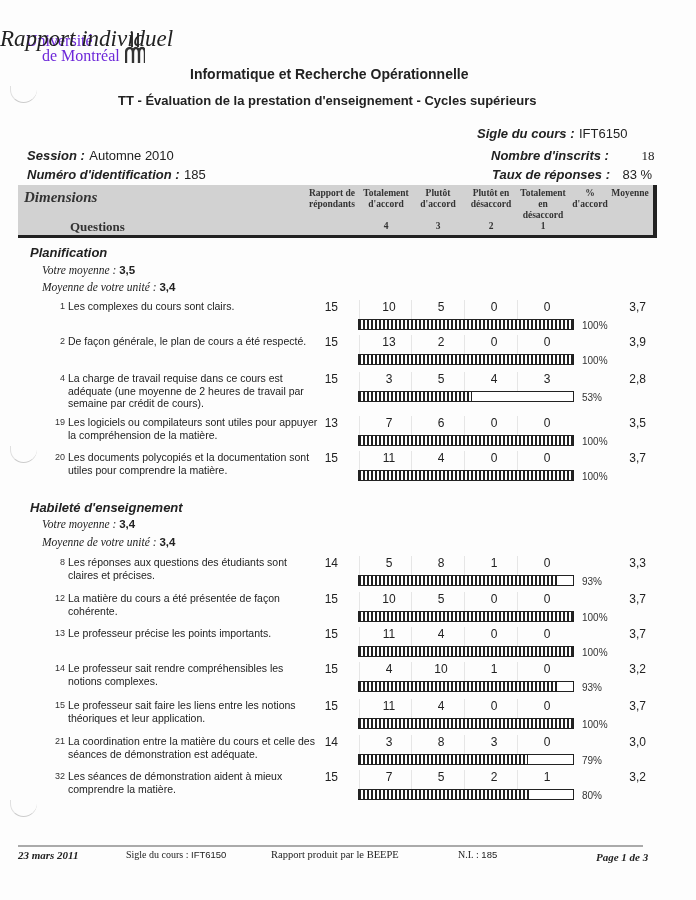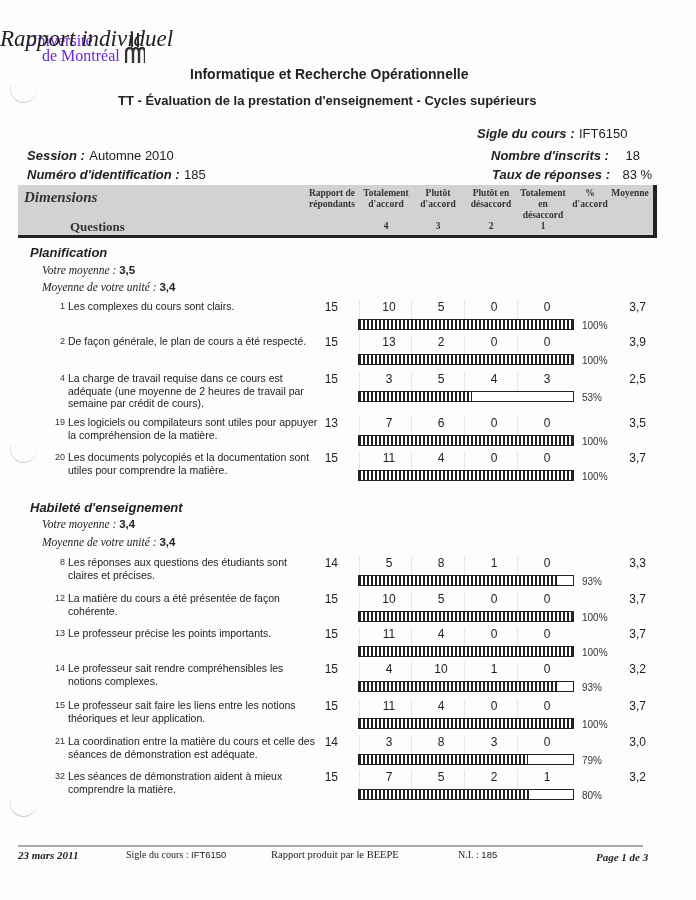--- a/index.html
+++ b/index.html
@@ -62,21 +62,21 @@
 <div class="abs" style="left:477px;top:124px;">
   <span class="meta-label">Sigle du cours :</span>
   <span class="meta-val">IFT6150</span>
 </div>
 <div class="abs" style="left:27px;top:146px;">
   <span class="meta-label">Session :</span>
   <span class="meta-val">Automne 2010</span>
 </div>
 <div class="abs" style="left:491px;top:146px;">
   <span class="meta-label">Nombre d'inscrits :</span>
-  <span class="meta-val" style="margin-left:12px;">18</span>
+  <span class="meta-val" style="margin-left:28px;font-family:Liberation Serif, serif;">18</span>
 </div>
 <div class="abs" style="left:27px;top:165px;">
   <span class="meta-label">Numéro d'identification :</span>
   <span class="meta-val">185</span>
 </div>
 <div class="abs" style="left:492px;top:165px;">
   <span class="meta-label">Taux de réponses :</span>
   <span class="meta-val" style="margin-left:8px;">83 %</span>
 </div>
 
@@ -147,21 +147,21 @@
       <span class="text">La charge de travail requise dans ce cours est adéquate (une moyenne de 2 heures de travail par semaine par crédit de cours).</span>
       <span class="resp">15</span>
       <span class="vsep" style="left:305px"></span>
       <span class="vsep" style="left:357px"></span>
       <span class="vsep" style="left:410px"></span>
       <span class="vsep" style="left:463px"></span>
       <span class="cnt" style="left:320px">3</span>
       <span class="cnt" style="left:372px">5</span>
       <span class="cnt" style="left:425px">4</span>
       <span class="cnt" style="left:478px">3</span>
-      <span class="moy">2,5</span>
+      <span class="moy">2,8</span>
       <div class="bar">
         <div class="fill" style="width:53%"></div>
       </div>
       <span class="pct">53%</span>
     </div>
     <div class="q" style="top: 416px;">
       <span class="num">19</span>
       <span class="text">Les logiciels ou compilateurs sont utiles pour appuyer la compréhension de la matière.</span>
       <span class="resp">13</span>
       <span class="vsep" style="left:305px"></span>

